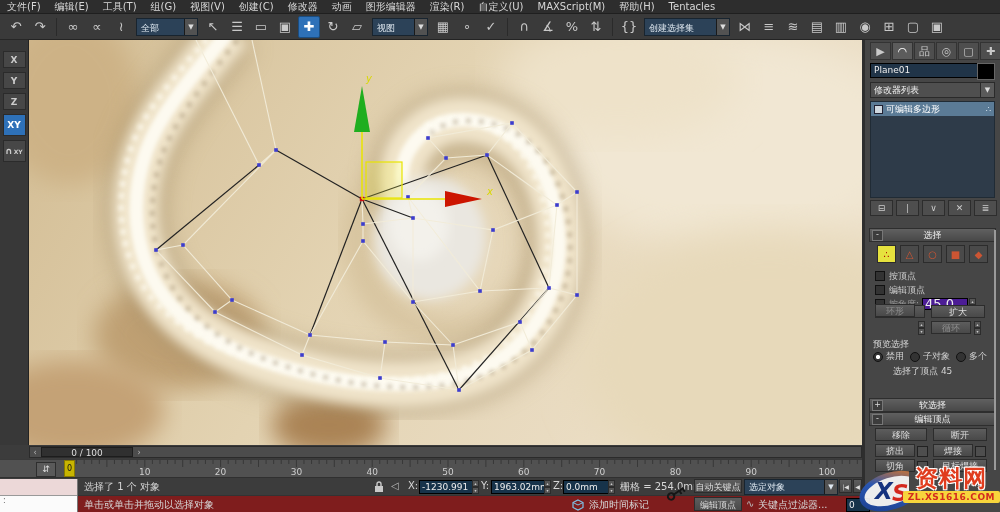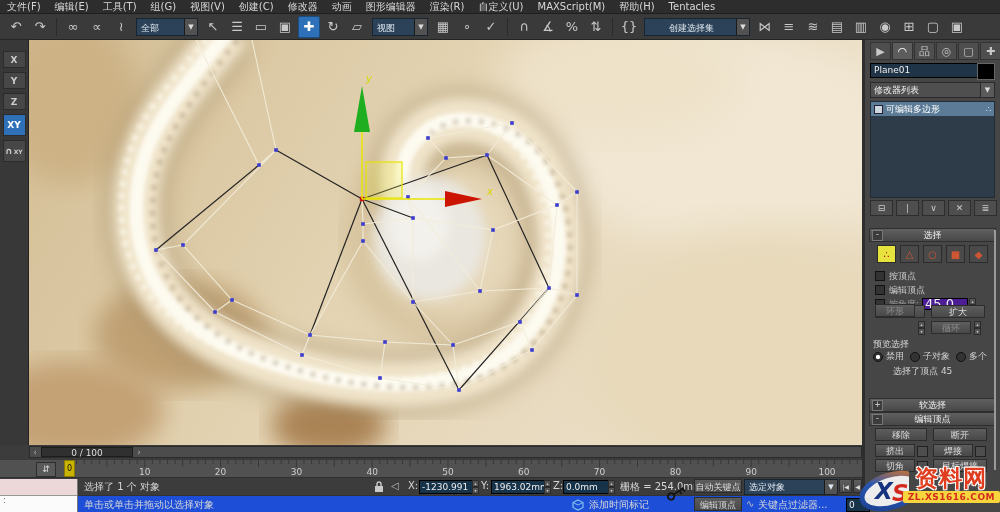--- a/index.html
+++ b/index.html
@@ -82,21 +82,21 @@
   .ts-track{position:absolute;left:29px;top:1px;width:833px;height:12px;background:#4c4c4c;border:1px solid #2b2b2b;box-sizing:border-box;}
   .ts-arrow{position:absolute;top:0;width:10px;height:100%;color:#bbb;font-size:8px;text-align:center;line-height:12px;}
   .ts-handle{position:absolute;left:11px;top:0;width:92px;height:100%;background:#303030;border:1px solid #1d1d1d;
              color:#ddd;font-size:9px;text-align:center;line-height:11px;box-sizing:border-box;}
   .ruler{position:absolute;left:0;top:459px;width:862px;height:19px;background:#515151;border-top:1px solid #3a3a3a;border-bottom:1px solid #303030;box-sizing:border-box;}
   .ruler-btn{position:absolute;left:36px;top:2px;width:18px;height:13px;background:#5a5a5a;border:1px solid #2e2e2e;
              color:#ddd;font-size:9px;text-align:center;line-height:12px;}
   .frame-marker{position:absolute;left:64px;top:0;width:11px;height:17px;background:#c8b400;color:#111;
                 font-size:8px;text-align:center;line-height:16px;border:1px solid #8a7a00;box-sizing:border-box;}
   .statusrow{position:absolute;left:0;width:862px;height:17px;background:#3c3c3c;font-size:10px;}
-  .statusrow.r2{background:#1d4ed8;border-top:1px solid #333;}
+  .statusrow.r2{background:#7f1d1d;border-top:1px solid #333;}
   .stext{position:absolute;top:2px;color:#d6d6d6;white-space:nowrap;}
   .sfield{position:absolute;top:2px;height:12px;background:#17334a;border:1px solid #000;color:#eee;
           font-size:9px;line-height:12px;padding:0 2px;box-sizing:content-box;white-space:nowrap;}
   .sbtn{position:absolute;top:1px;height:14px;background:linear-gradient(#5d5d5d,#494949);border:1px solid #2c2c2c;
         color:#ddd;font-size:9px;text-align:center;line-height:14px;box-sizing:border-box;}
   .sdd{position:absolute;top:1px;height:14px;background:#2c4258;border:1px solid #18242f;color:#dfe8f0;
        font-size:9px;display:flex;align-items:center;gap:15px;}
   .sdd .lbl{flex:1;padding:0 4px;white-space:nowrap;}
   .sdd .arw{width:12px;height:100%;background:#525252;border-left:1px solid #1a1a1a;text-align:center;font-size:7px;line-height:14px;}
   .listener{position:absolute;left:0;top:479px;width:77px;height:33px;border-right:1px solid #777;z-index:5;}
@@ -157,21 +157,21 @@
       <div class="tb-btn">▦</div>
       <div class="tb-btn">∘</div>
       <div class="tb-btn">✓</div>
       <div class="tb-sep"></div>
       <div class="tb-btn">∩</div>
       <div class="tb-btn">∡</div>
       <div class="tb-btn">%</div>
       <div class="tb-btn">⇅</div>
       <div class="tb-sep"></div>
       <div class="tb-btn">{}</div>
-      <div class="tb-dd" style="width: 84px; padding-left: 20px;">
+      <div class="tb-dd" style="width: 84px;">
         <span class="lbl">创建选择集</span>
         <span class="arw">▼</span>
       </div>
       <div class="tb-btn">⋈</div>
       <div class="tb-btn">≡</div>
       <div class="tb-btn">≋</div>
       <div class="tb-btn">▤</div>
       <div class="tb-btn">▥</div>
       <div class="tb-btn">◉</div>
       <div class="tb-btn">⊞</div>

